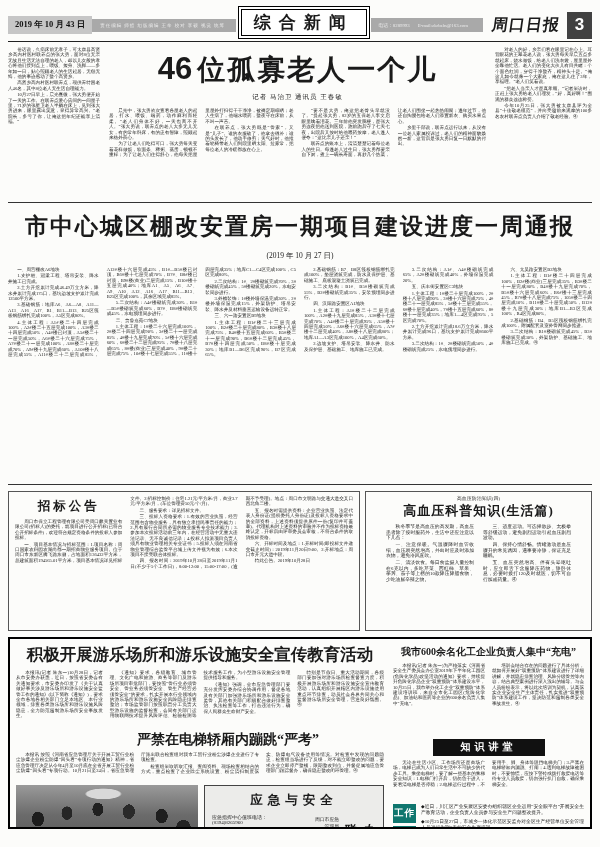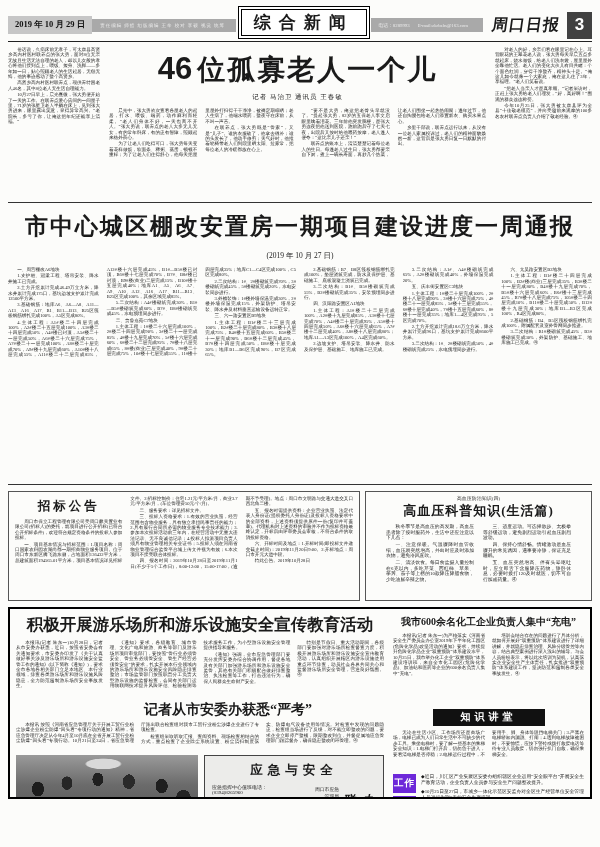--- a/index.html
+++ b/index.html
@@ -33,21 +33,21 @@
   .lead-byline{text-align:center;font-size:6.5px;margin:4px 0 6px;letter-spacing:1px;}
   .lead-main{column-count:4;column-gap:8px;height:100px;overflow:hidden;}
 
   
   .report{padding:6px 0 5px;border-bottom:1px solid #333;}
   .report-title{text-align:center;font-size:23px;font-weight:bold;letter-spacing:2px;margin:2px 0 9px;white-space:nowrap;}
   .report-date{text-align:center;font-size:7.5px;margin-bottom:6px;}
   .report-cols{column-count:6;column-gap:8px;height:212px;overflow:hidden;}
 
   
-  .band{display:flex;margin:6px 0;height:110px;}
+  .band{display:flex;margin:6px 0;height:140px;}
   .tender{width:352px;border:1px solid #555;padding:4px 6px;box-sizing:border-box;}
   .tender-cols{column-count:3;column-gap:8px;height:128px;overflow:hidden;}
   .tender-title{font-size:12.5px;font-weight:bold;text-align:center;letter-spacing:3px;margin:2px 0 4px;}
   .health{flex:1;margin-left:5px;border:1px solid #555;padding:3px 20px;box-sizing:border-box;}
   .health-kicker{font-size:5px;text-align:center;color:#333;}
   .health-title{font-size:13px;font-weight:bold;text-align:center;letter-spacing:1px;margin:1px 0 4px;white-space:nowrap;}
   .health-cols{column-count:2;column-gap:9px;height:104px;overflow:hidden;font-size:4.8px;}
 
   
   .bigbox{border:2px solid #000;height:192px;padding:4px 6px;box-sizing:border-box;overflow:hidden;}
@@ -80,32 +80,32 @@
   .emer-orgs{font-size:4.8px;text-align:right;line-height:1.5;}
   .emer-right{display:flex;align-items:center;gap:4px;}
   .emer-joint{font-size:12px;font-weight:900;font-style:italic;letter-spacing:2px;white-space:nowrap;}
   .chem-title{font-size:10px;font-weight:bold;text-align:center;margin:2px 0 4px;white-space:nowrap;}
   .chem-cols{column-count:2;column-gap:7px;height:72px;overflow:hidden;}
   .lect-head{background:#111;color:#fff;font-size:10px;font-weight:bold;text-align:center;width:112px;
              margin:4px auto 4px;padding:1px 0 2px;letter-spacing:4px;}
   .lect-cols{column-count:2;column-gap:7px;height:40px;overflow:hidden;}
   .trends{display:flex;gap:5px;margin-top:4px;}
   .tagcol{display:flex;flex-direction:column;gap:3px;}
-  .tag{width:23px;height:19px;background:#6d28d9;color:#fff;font-size:9.5px;font-weight:bold;
+  .tag{width:23px;height:19px;background:#0f766e;color:#fff;font-size:9.5px;font-weight:bold;
        display:flex;align-items:center;justify-content:center;letter-spacing:1px;}
   .trend-items{flex:1;font-size:4.8px;text-align:justify;}
   .trend-items p{margin:0 0 3px;text-indent:0;line-height:1.25;}
 </style>
 </head>
 <body>
 
 <div class="page">
 
   <div class="hdr">
-    <div class="h-date">2019 年 10 月 29 日</div>
+    <div class="h-date">2019 年 10 月 43 日</div>
     <div class="h-credits">责任编辑 师哲 组版编辑 王辛 校对 李硕 视觉 统筹</div>
     <div class="c-box">
       <div class="c-box-in">综合新闻</div>
     </div>
     <div class="h-contact">
       <span>电话：8289993</span><span>E-mail:zkrbzbs@163.com</span>
     </div>
     <div class="h-paper">周口日报</div>
     <div class="h-num">3</div>
   </div>
@@ -204,21 +204,21 @@
   <div class="bigbox">
     <div class="bb-row">
       <div class="bb-left">
         <div class="amuse-title">积极开展游乐场所和游乐设施安全宣传教育活动</div>
         <div class="amuse-cols cols small">
             <p>本报讯(记者 朱东一)10月28日，记者从市安委办获悉，近日，按照省安委会有关通知要求，市安委办印发了《关于认真做好事关涉及游乐场所和游乐设施安全监管工作的通知》(以下简称《通知》)，要求全市各地各相关部门立足本地区、本行业领域，排查各类游乐场所和游乐设施风险隐患，全力防范遏制游乐场所安全事故发生。</p>
             <p>《通知》要求，各级教育、城市管理、文化广电和旅游、商务等部门及游乐场所项目审批部门，要按照“管行业必须管安全、管业务必须管安全、管生产经营必须管安全”的要求，扎实开展本行业领域内的游乐场所和游乐设施安全风险隐患排查整治；市场监管部门按照职责分工负责大型游乐设施的监督检查，会同有关部门运用物联网技术提升风险评估、检验检测等技术服务工作，为小型游乐设施安全管理提供指导和服务。</p>
             <p>《通知》强调，全市应急管理部门要充分发挥安委办综合协调作用，督促各地及有关部门加强游乐场所和游乐设施安全监管，其他有关部门积极配合做好排查整治、执法检查等工作，打击违法行为，确保人民群众生命财产安全。</p>
             <p>特别是节假日、重大活动期间，各级部门要加强对游乐场所检查督查力度，积极开展游乐场所和游乐设施安全宣传教育活动，认真组织开展辖区内游乐设施使用重点环节排查，动员社会各界共同关心和监督游乐场所安全管理，营造良好氛围。④</p>
           </div>
-        <div class="dust-title">记者从市安委办获悉“严考”</div>
+        <div class="dust-title">严禁在电梯轿厢内蹦跳“严考”</div>
         <div class="dust-cols cols small">
             <p>本报讯 按照《河南省应急管理厅关于开展工贸行业粉尘涉爆企业粉尘防爆“回头看”专项行动的通知》精神，省应急管理厅决定从今年4月至10月底在全省开展工贸行业粉尘防爆“回头看”专项行动。10月21日至24日，省应急管理厅派出联合检查组对我市工贸行业粉尘涉爆企业进行了专项检查。</p>
             <p>检查组采取听取汇报、查阅资料、现场检查相结合的方式，重点检查了企业除尘系统设置、粉尘清扫制度落实、防爆电气设备使用等情况。对检查中发现的问题隐患，检查组当场进行了反馈，对不能立即整改的问题，要求企业立即停产整顿，限期整改到位，并督促属地应急管理部门跟踪督办，确保隐患整改闭环管理。④</p>
           </div>
         <div class="bb-bottom">
           <div class="photo"></div>
           <div class="emer">
             <div class="emer-title">应急与安全</div>
             <div class="emer-body">
               <div class="emer-lines">

